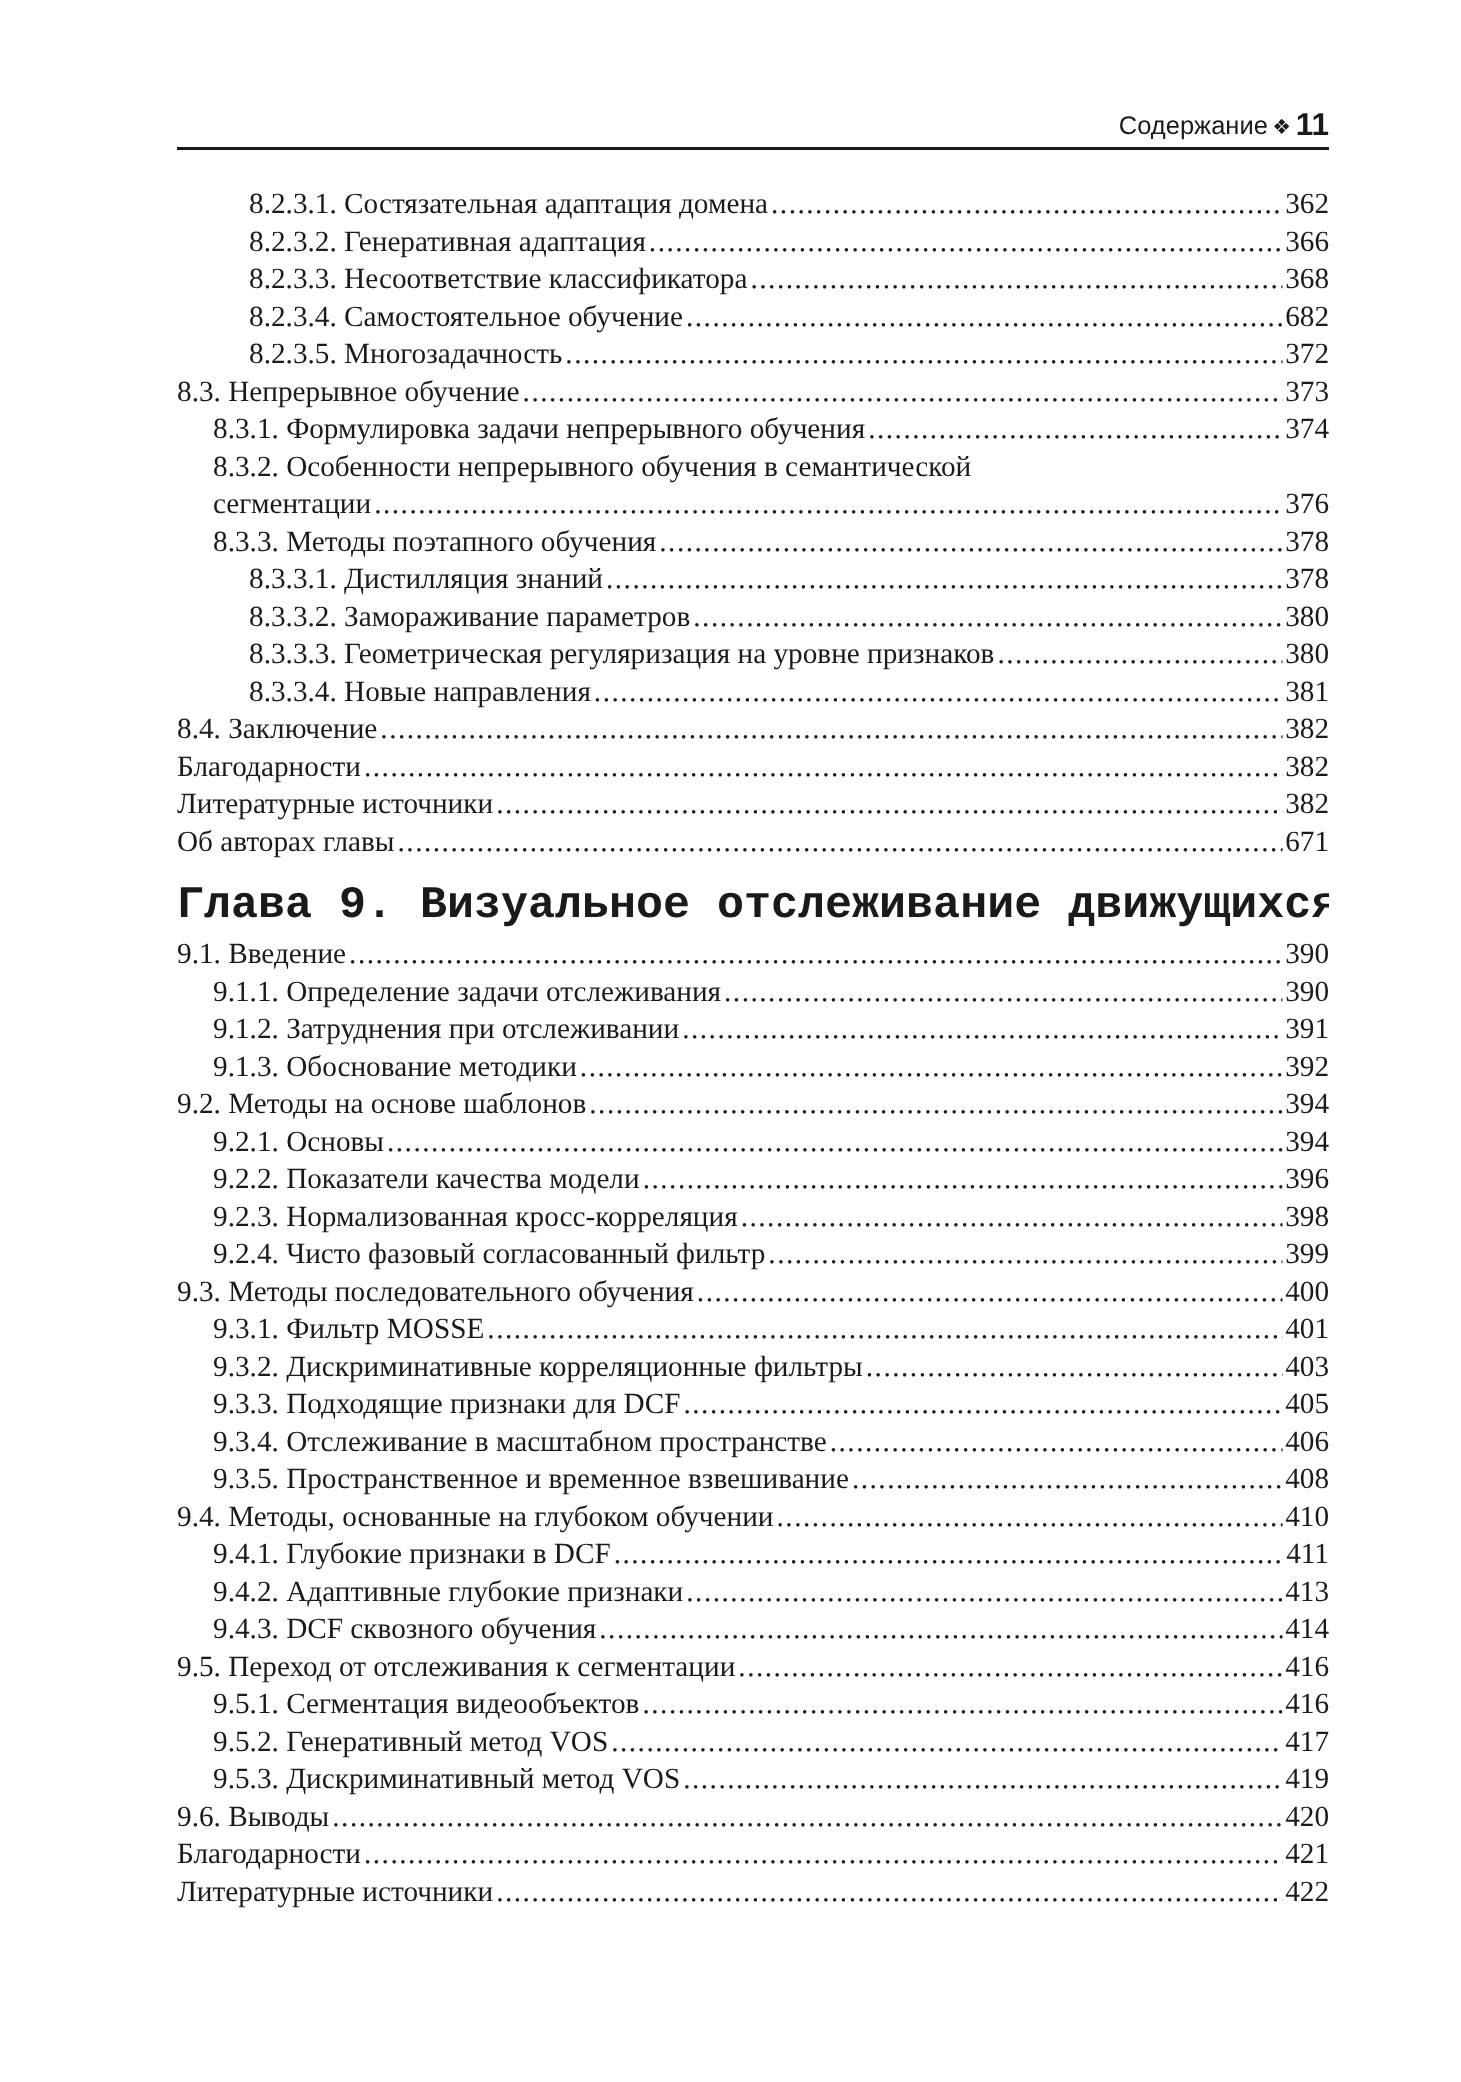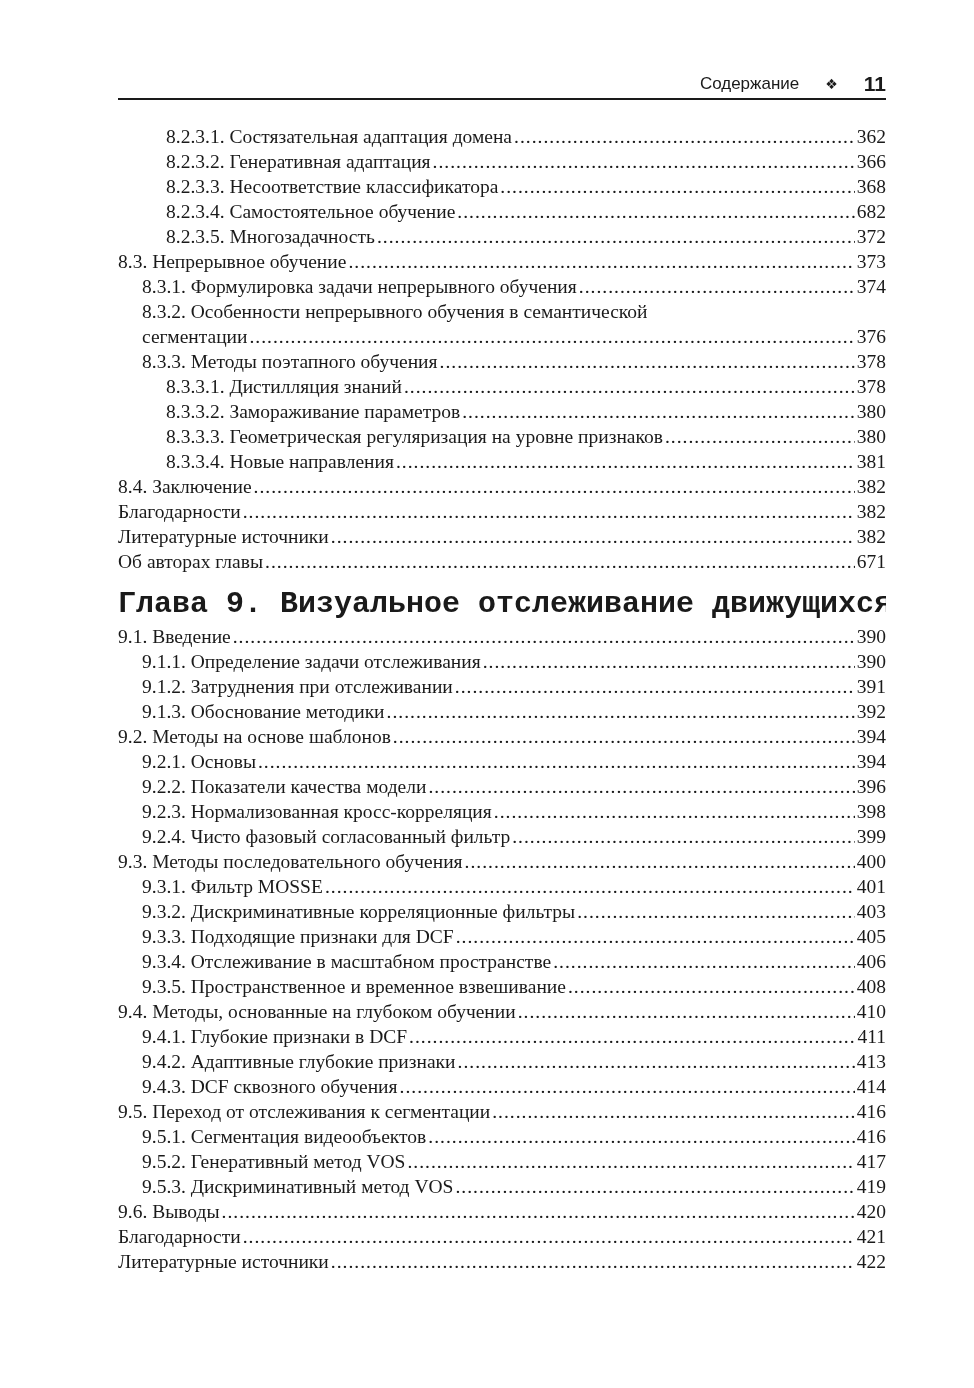--- a/index.html
+++ b/index.html
@@ -1,18 +1,18 @@
 <!DOCTYPE html>
 <html><head>
 <meta charset="utf-8">
 <style>
   html,body{margin:0;padding:0;background:#fff;}
   body{width:974px;height:1388px;position:relative;font-family:"Liberation Serif","DejaVu Serif",serif;color:#1a1a1a;}
   .header{position:absolute;left:118px;top:70px;width:768px;height:28px;border-bottom:2px solid #1a1a1a;}
-  .header-inner{position:absolute;right:0;top:2px;font-family:"Liberation Sans","DejaVu Sans",sans-serif;font-size:17px;display:flex;align-items:center;gap:26px;}
+  .header-inner{position:absolute;right:0;top:2px;font-family:"Liberation Sans","DejaVu Sans",sans-serif;font-size:17px;display:flex;align-items:center;gap:3px;}
   .header .num{font-weight:bold;font-size:21px;}
   .header .orn{font-size:14px;}
   .toc{position:absolute;left:118px;top:124px;width:768px;}
   .row{display:flex;align-items:baseline;height:25px;font-size:19.5px;line-height:25px;white-space:nowrap;overflow:hidden;}
   .row .t{flex:0 0 auto;}
   .row .d{flex:1 1 auto;overflow:hidden;margin:0 2px;}
   .row .d::after{content:"........................................................................................................................................................................................................";letter-spacing:1px;}
   .row .p{flex:0 0 auto;text-align:center;}
   .l0{padding-left:0;}
   .l1{padding-left:24px;}

